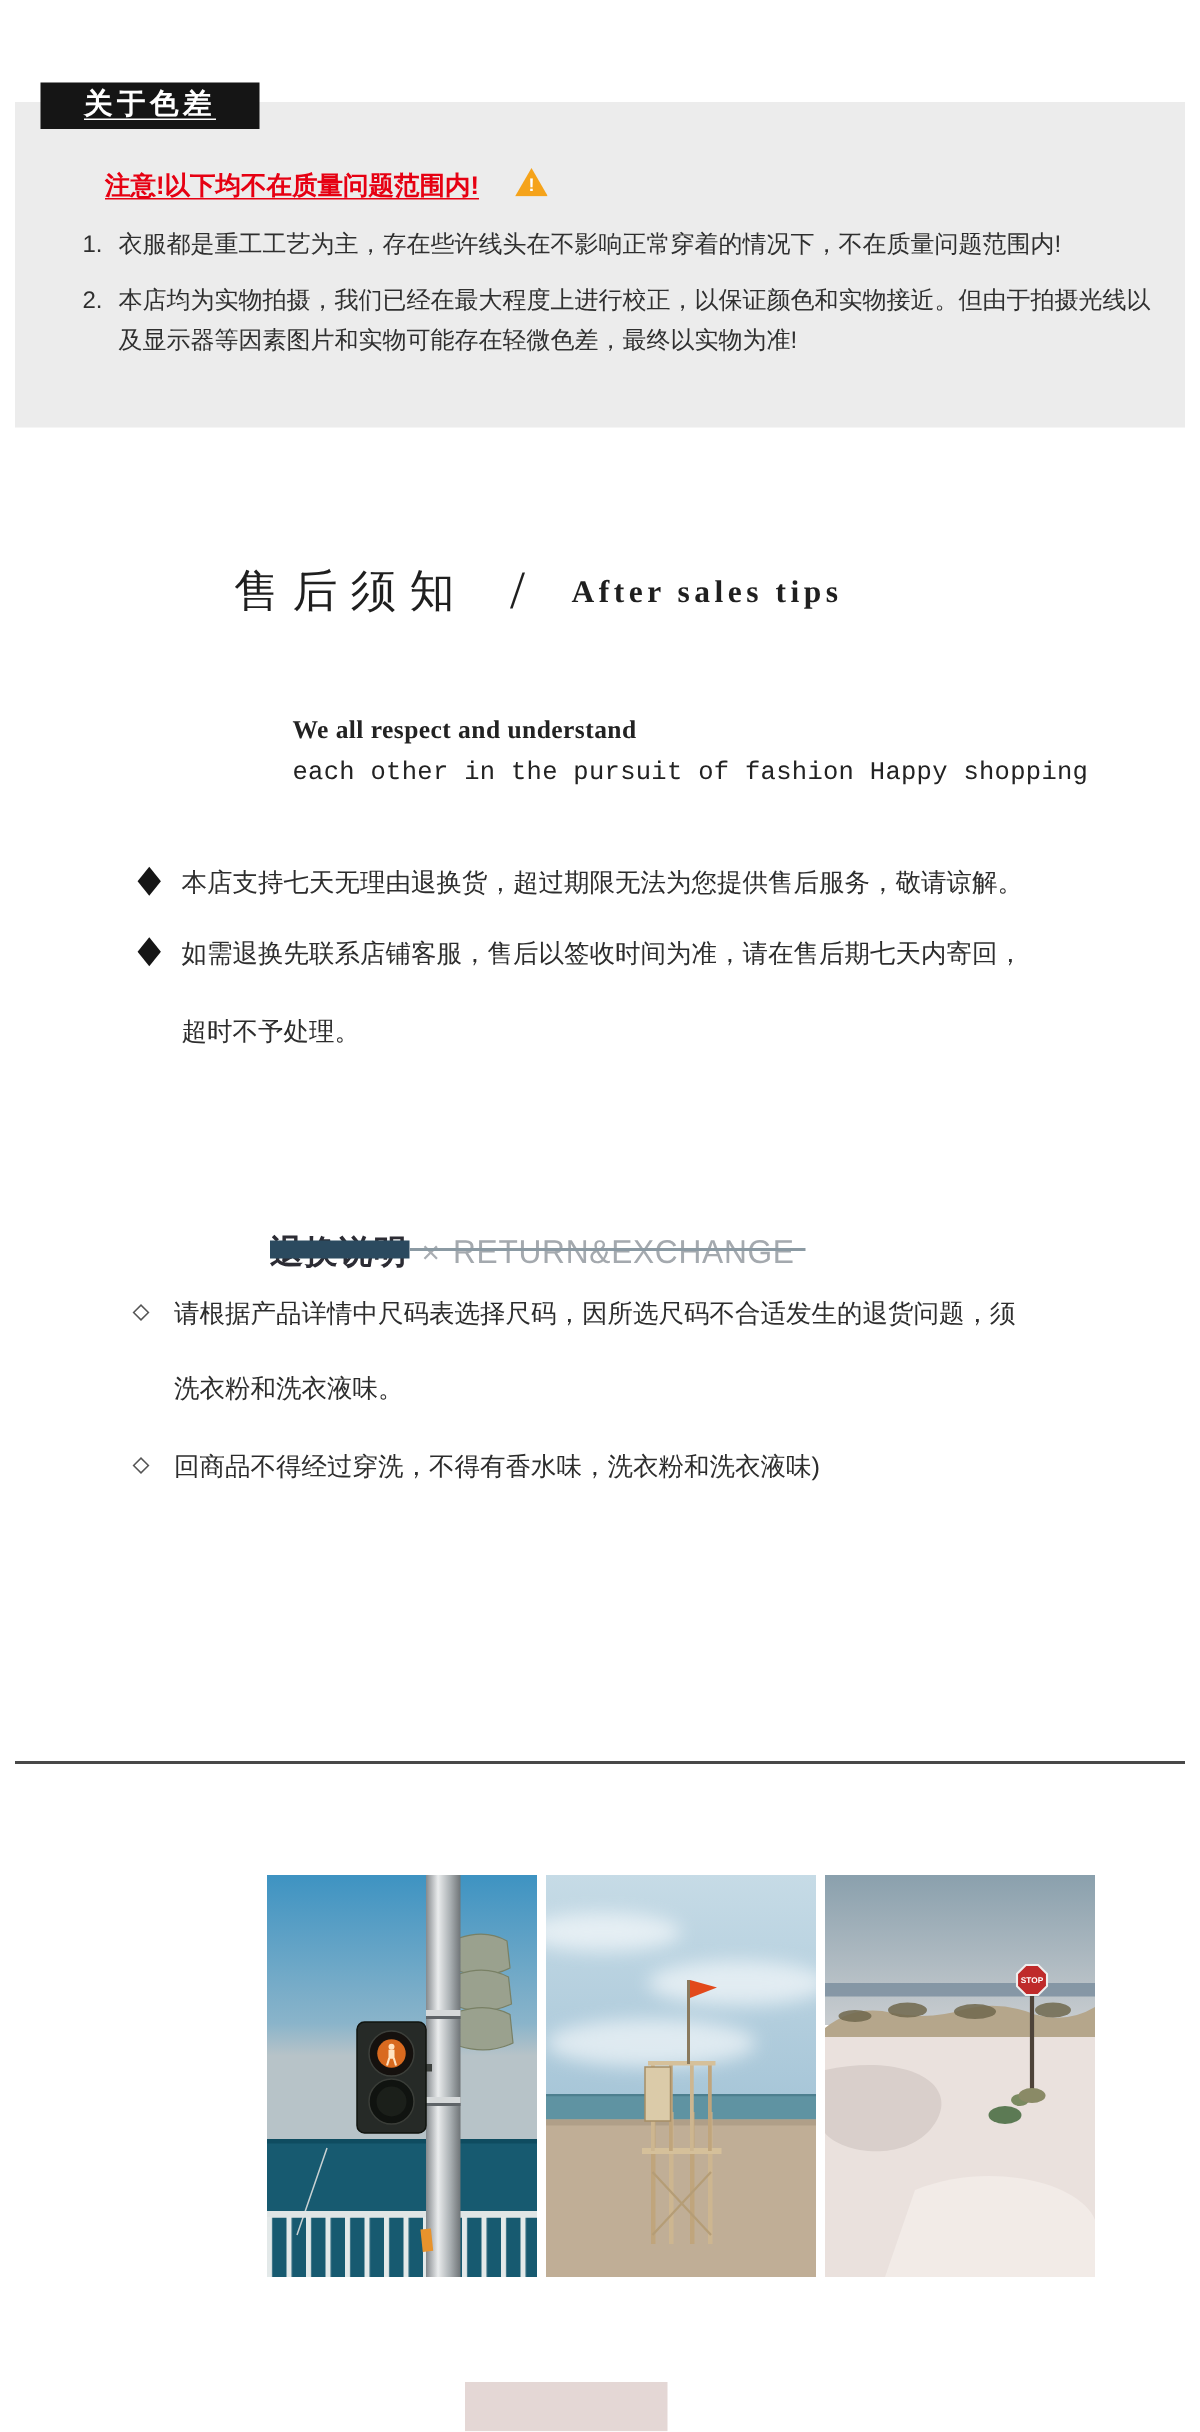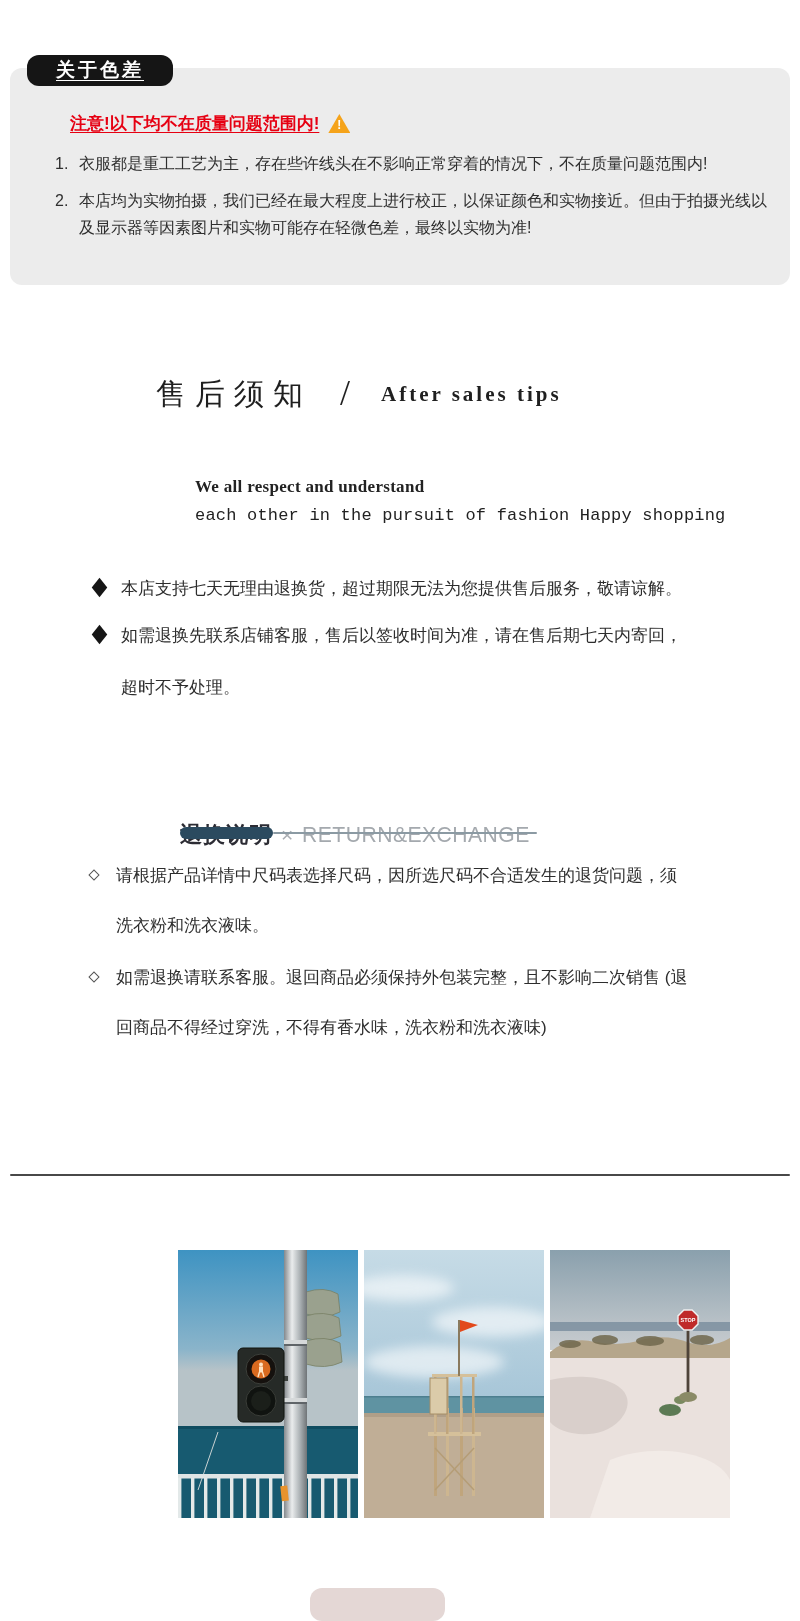--- a/index.html
+++ b/index.html
@@ -1,26 +1,26 @@
 <!DOCTYPE html>
 <html><head>
 <meta charset="utf-8">
 <style>
   * { margin:0; padding:0; box-sizing:border-box; }
   html,body { background:#ffffff; }
   body { font-family:"Liberation Sans","DejaVu Sans",sans-serif; }
   #canvas { position:relative; width:800px; height:1621px; margin:0 auto; background:#ffffff; overflow:hidden; }
-  .abs { position:absolute;border-radius:12px; }
+  .abs { position:absolute; }
 
   
   .panel-gray { left:10px; top:68px; width:780px; height:217px; background:#ececec; }
   .label-black { left:27px; top:55px; width:146px; height:31px; background:#151515;
     color:#ffffff; font-size:19px; font-weight:bold; line-height:30px; text-align:center;
     letter-spacing:3px; text-decoration:underline; text-underline-offset:4px; }
-  .warn-row { left:70px; top:112px; display:flex; align-items:center; gap:9px; }
+  .warn-row { left:70px; top:112px; display:flex; align-items:flex-start; gap:24px; }
   .warn-text { color:#e60012; font-size:17px; font-weight:bold; text-decoration:underline; text-underline-offset:3px; }
   .warn-tri { position:relative; width:22px; height:19px; background:#f5a31a;
     clip-path:polygon(50% 0, 100% 100%, 0 100%); display:flex; align-items:flex-end; justify-content:center; }
   .tri-bang { color:#ffffff; font-size:12px; font-weight:bold; line-height:16px; }
   .note-item { display:flex; width:722px; color:#2f2f2f; font-size:16px; line-height:27px; }
   .note-item .num { width:24px; flex:none; }
   .note-1 { left:55px; top:150px; }
   .note-2 { left:55px; top:187px; }
 
   
@@ -124,21 +124,20 @@
   <div class="abs bullet re-b re-b1">
     <span class="smark"></span>
     <div class="blines">
       <div>请根据产品详情中尺码表选择尺码，因所选尺码不合适发生的退货问题，须</div>
       <div>洗衣粉和洗衣液味。</div>
     </div>
   </div>
   <div class="abs bullet re-b re-b2">
     <span class="smark"></span>
     <div class="blines">
-      <div>如需退换请联系客服。退回商品必须保持外包装完整，且不影响二次销售 (退</div>
       <div>回商品不得经过穿洗，不得有香水味，洗衣粉和洗衣液味)</div>
     </div>
   </div>
 
   <div class="abs divider"></div>
 
   <div class="abs photo photo-1">
     <svg viewBox="0 0 180 268">
       <defs>
         <linearGradient id="p1sky" x1="0" y1="0" x2="0" y2="1">

